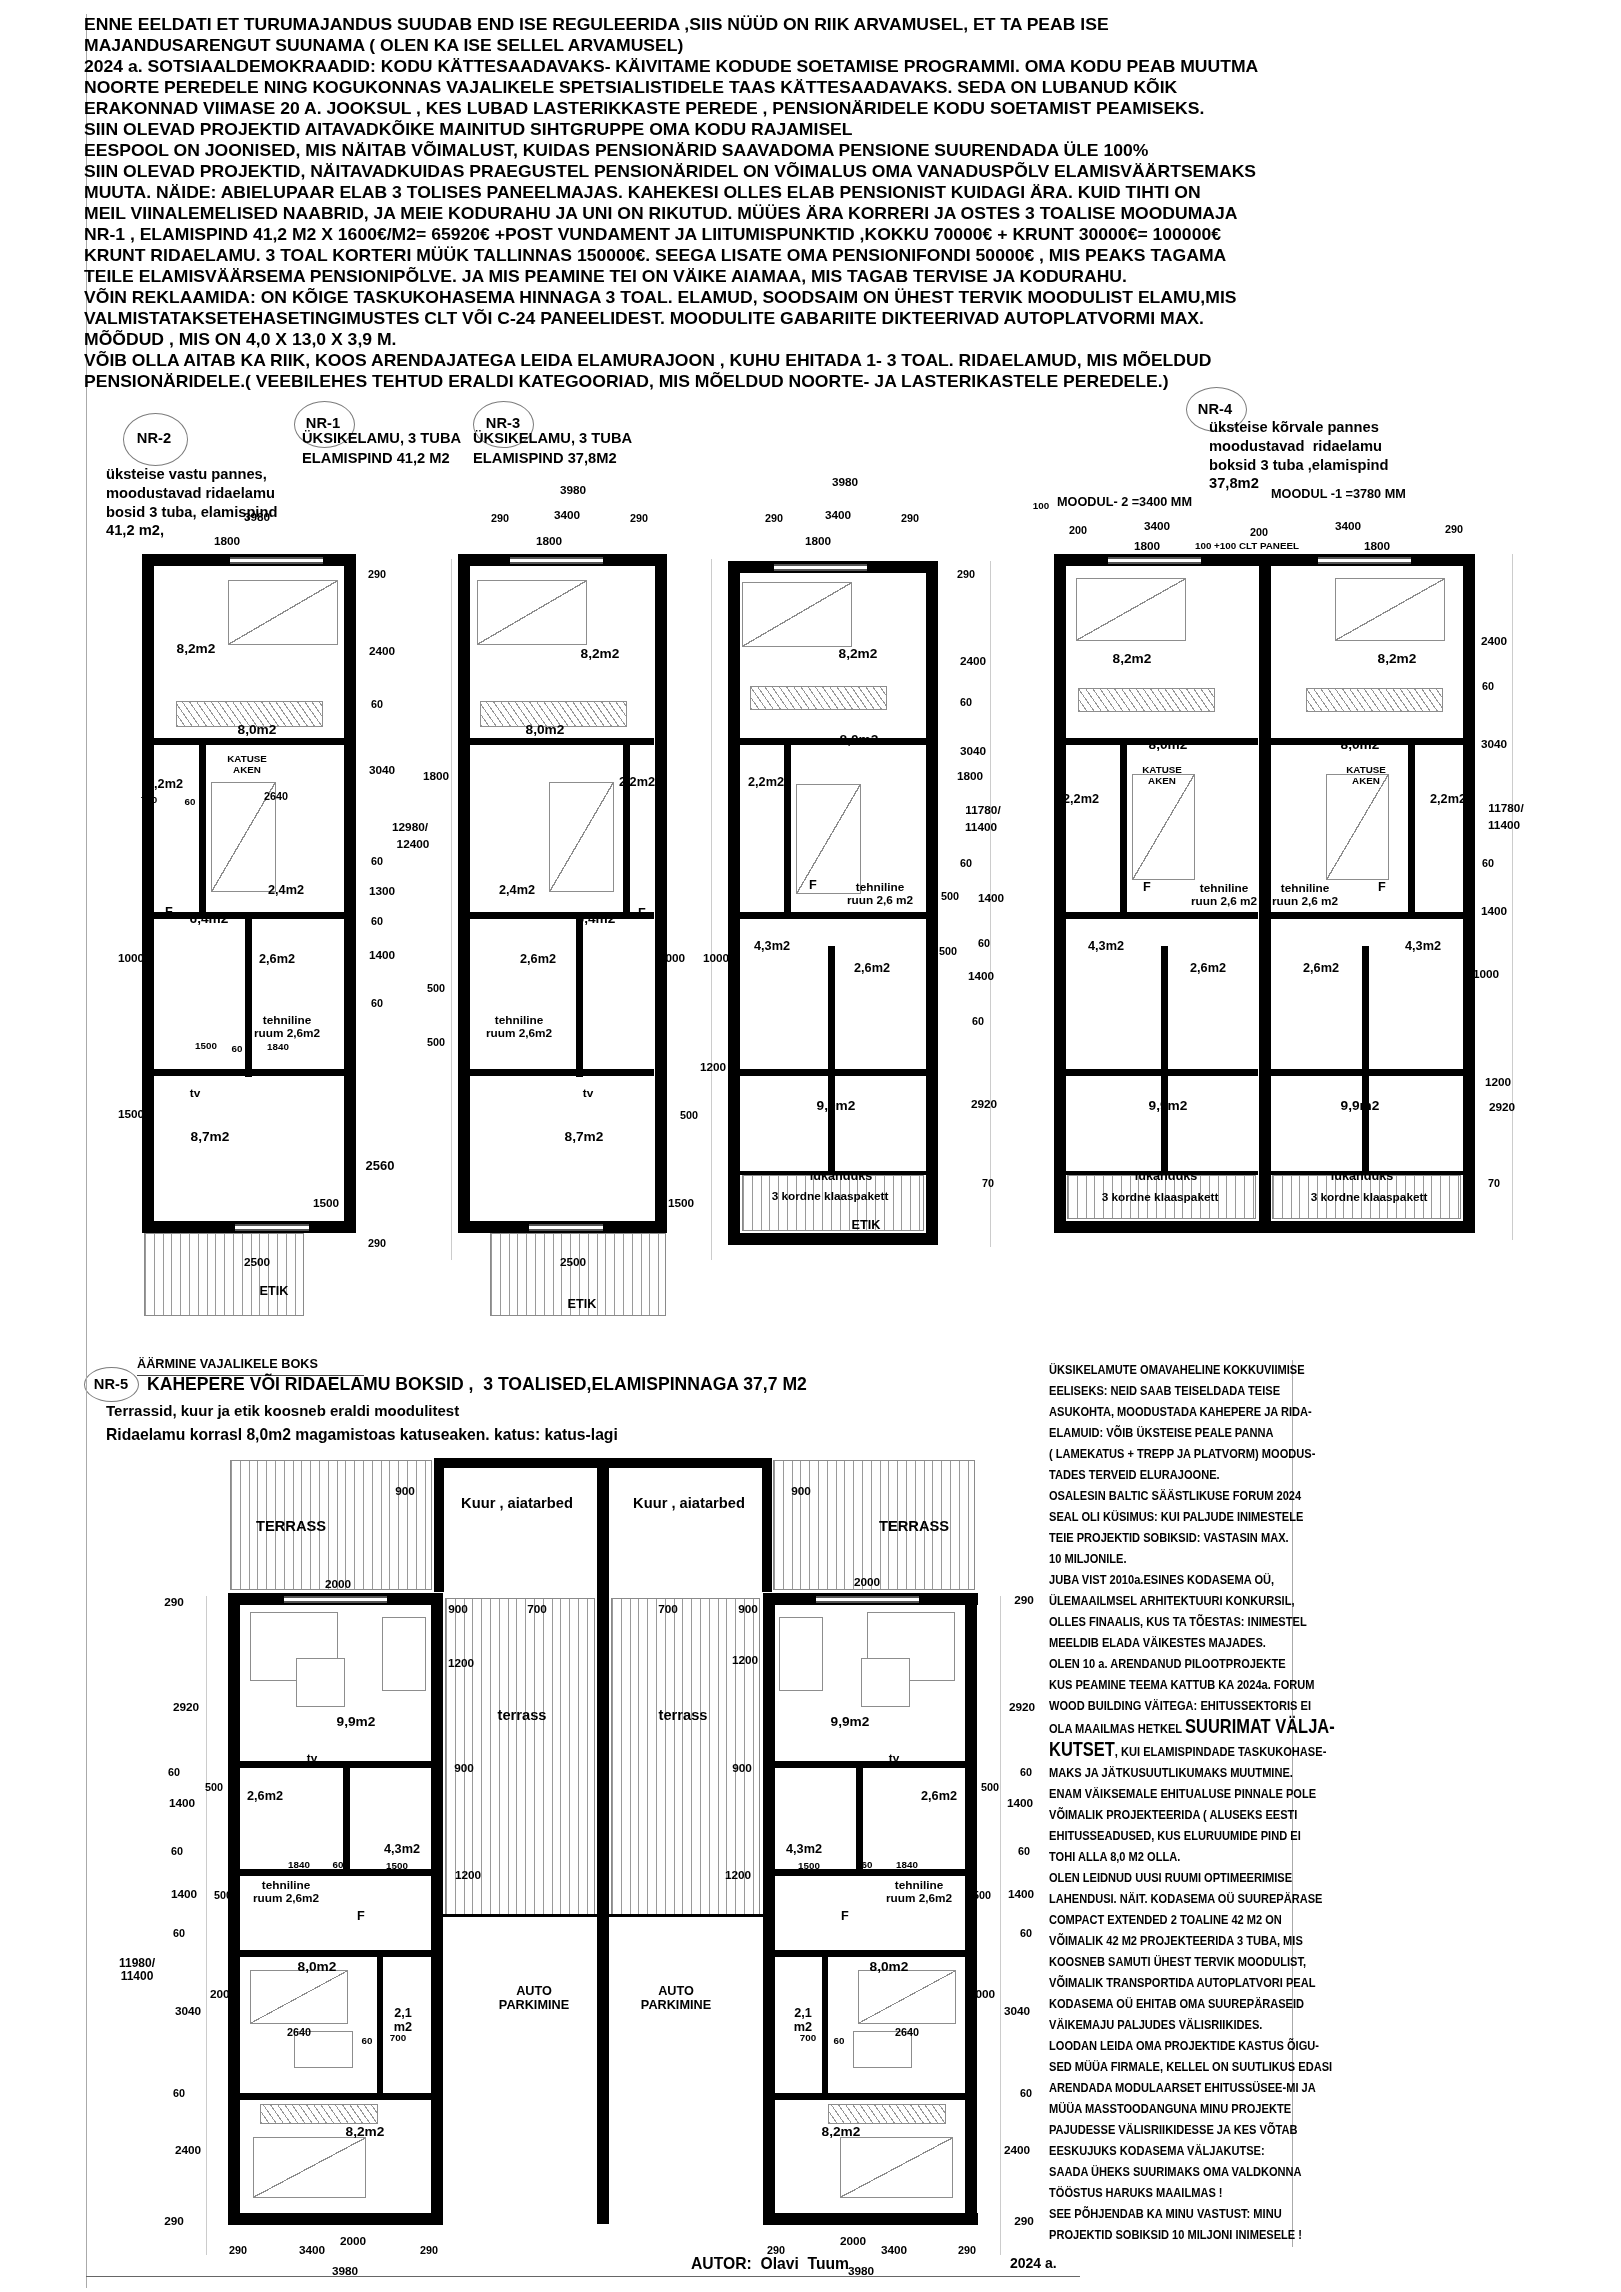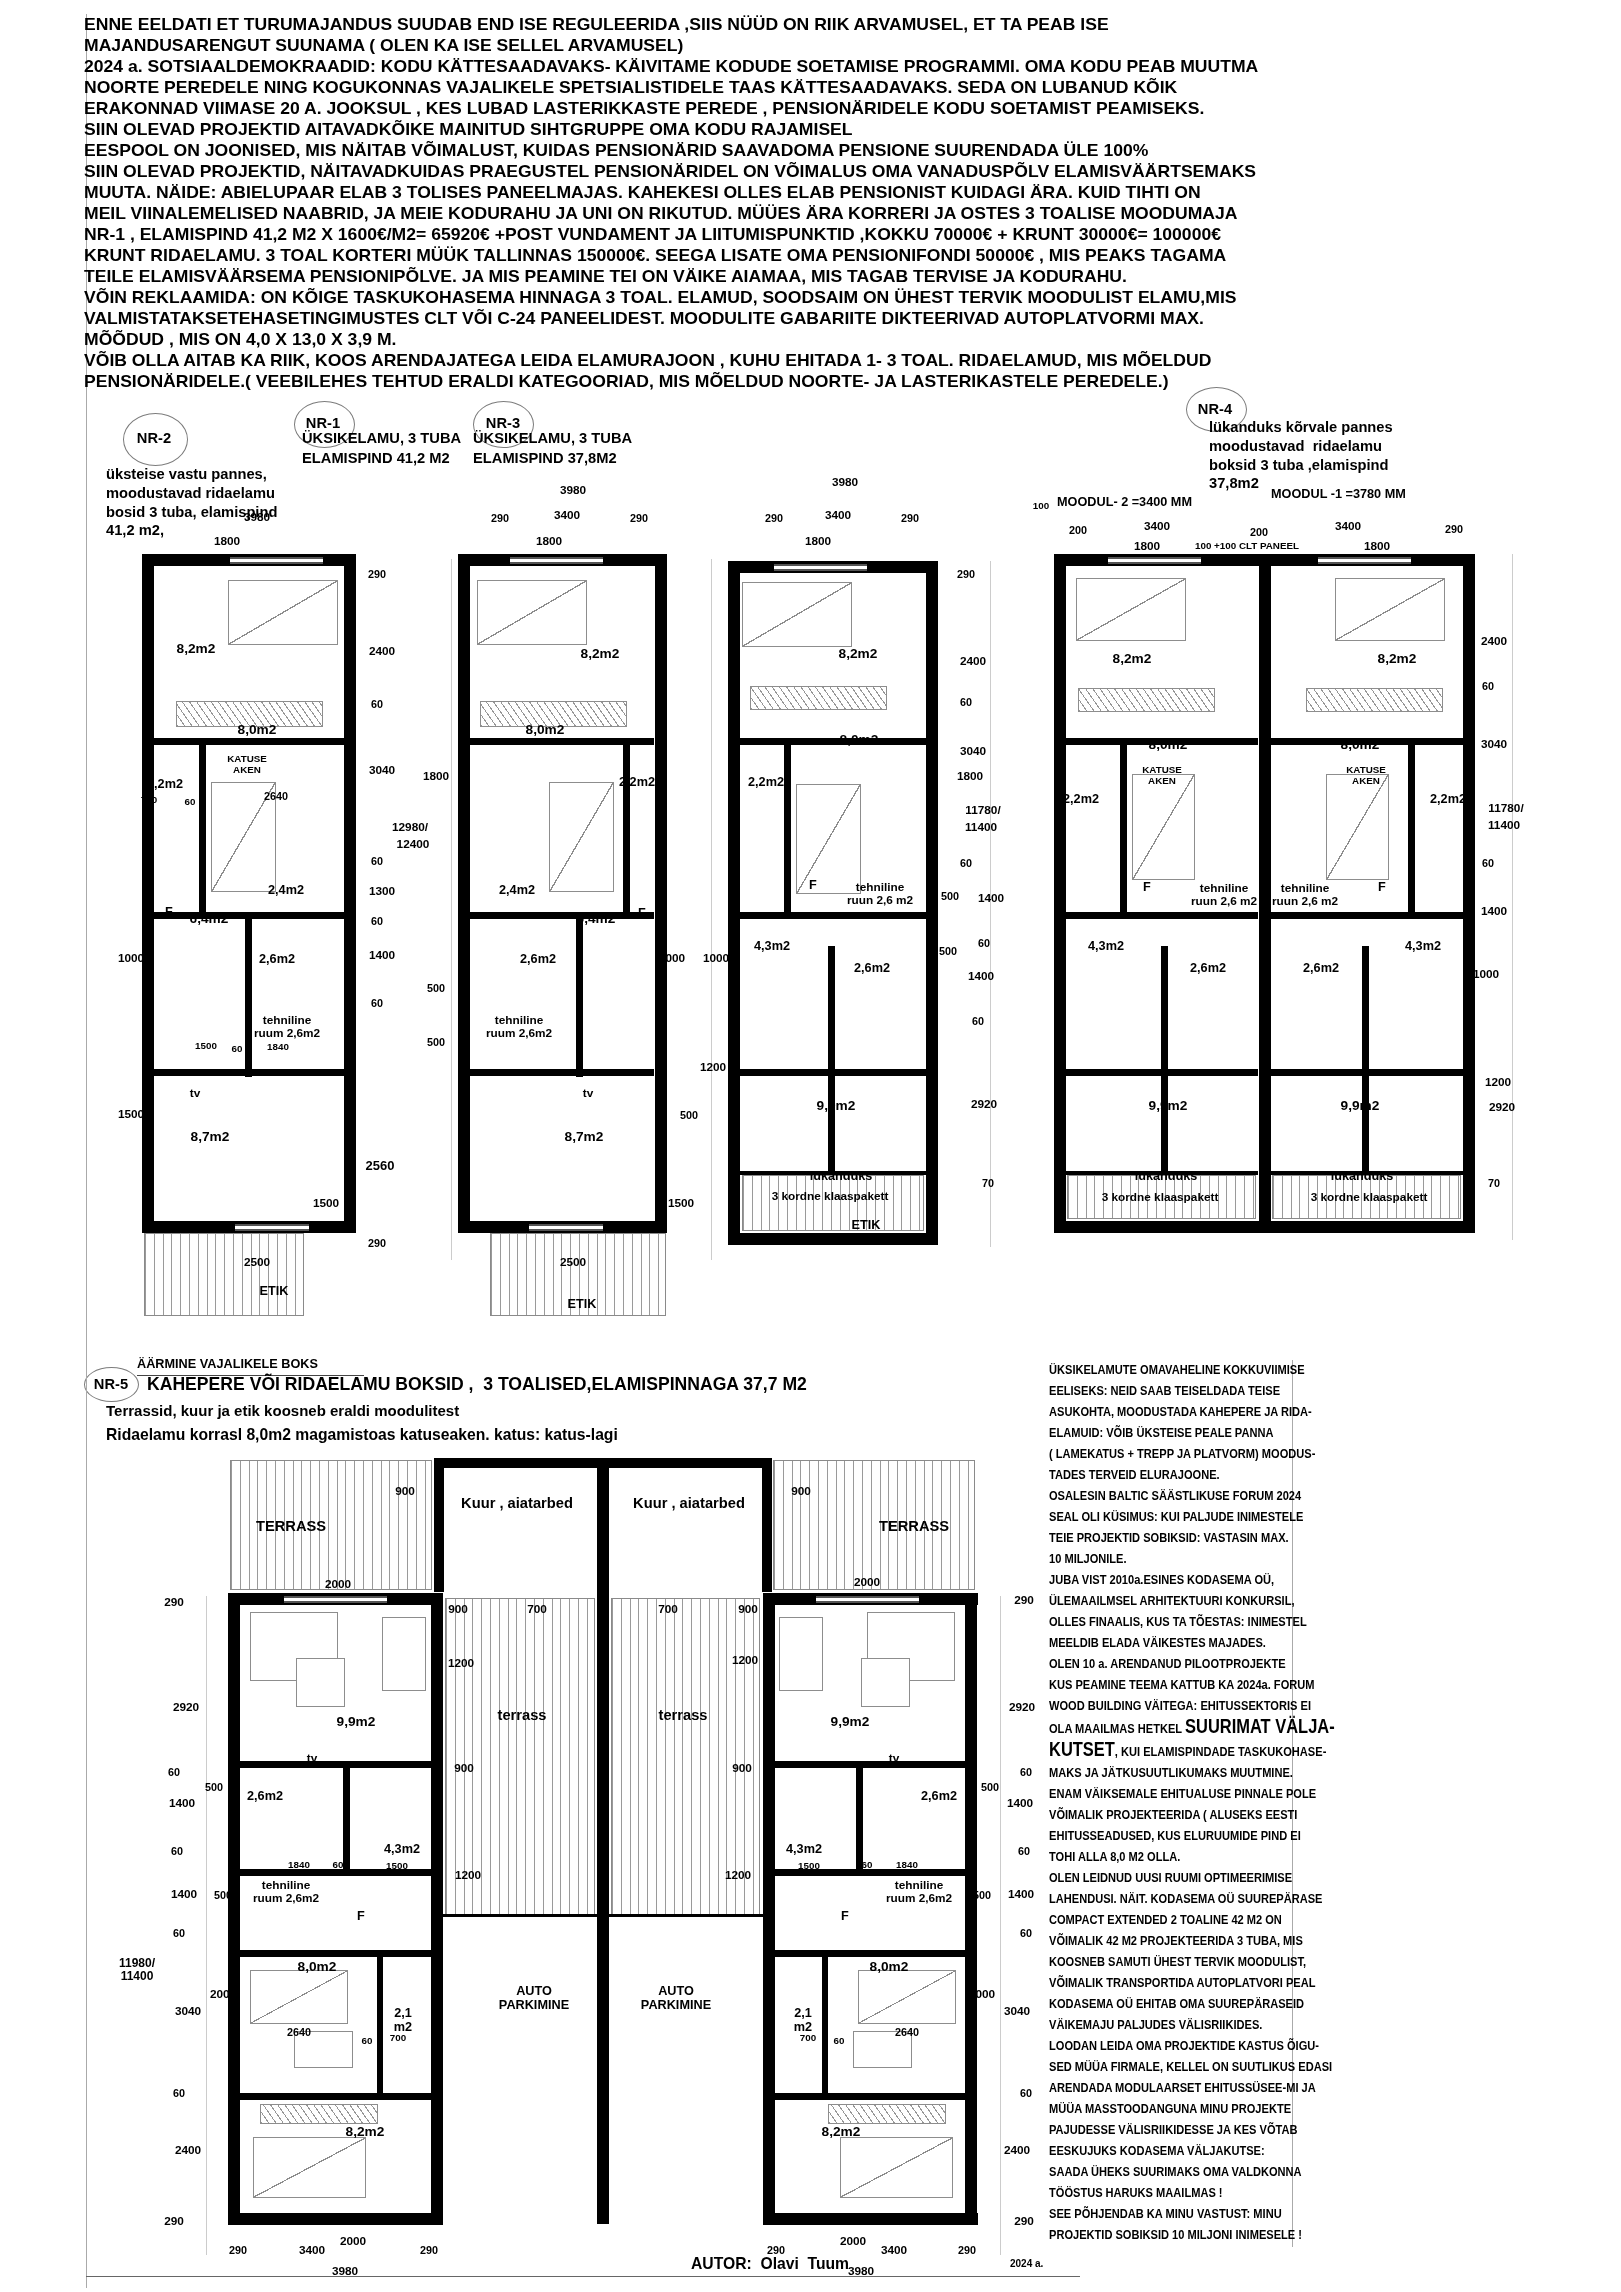--- a/index.html
+++ b/index.html
@@ -234,21 +234,21 @@
       <span class="lb" style="left: 1215px; top: 409px; font-size: 14.7px;">NR-4</span>
       <span class="lb" style="left: 111px; top: 1384px; font-size: 14.7px;">NR-5</span>
       <span class="lb al" style="left: 106px; top: 474px; font-size: 14.7px;">üksteise vastu pannes,</span>
       <span class="lb al" style="left: 106px; top: 493px; font-size: 14.7px;">moodustavad ridaelamu</span>
       <span class="lb al" style="left: 106px; top: 512px; font-size: 14.7px;">bosid 3 tuba, elamispind</span>
       <span class="lb al" style="left: 106px; top: 530px; font-size: 14.7px;">41,2 m2,</span>
       <span class="lb al" style="left: 302px; top: 438px; font-size: 14.7px;">ÜKSIKELAMU, 3 TUBA</span>
       <span class="lb al" style="left: 302px; top: 458px; font-size: 14.7px;">ELAMISPIND 41,2 M2</span>
       <span class="lb al" style="left: 473px; top: 438px; font-size: 14.7px;">ÜKSIKELAMU, 3 TUBA</span>
       <span class="lb al" style="left: 473px; top: 458px; font-size: 14.7px;">ELAMISPIND 37,8M2</span>
-      <span class="lb al" style="left: 1209px; top: 427px; font-size: 14.7px;">lükanduks kõrvale pannes</span>
+      <span class="lb al" style="left: 1209px; top: 427px; font-size: 14.7px;">üksteise kõrvale pannes</span>
       <span class="lb al" style="left: 1209px; top: 446px; font-size: 14.7px;">moodustavad  ridaelamu</span>
       <span class="lb al" style="left: 1209px; top: 465px; font-size: 14.7px;">boksid 3 tuba ,elamispind</span>
       <span class="lb al" style="left: 1209px; top: 483px; font-size: 14.7px;">37,8m2</span>
       <span class="lb al" style="left: 1271px; top: 494px; font-size: 12.7px;">MOODUL -1 =3780 MM</span>
       <span class="lb al" style="left: 1057px; top: 502px; font-size: 12.7px;">MOODUL- 2 =3400 MM</span>
       <span class="lb" style="left: 1041px; top: 506px; font-size: 9.8px;">100</span>
       <span class="lb" style="left: 1247px; top: 546px; font-size: 9.8px;">100 +100 CLT PANEEL</span>
       <span class="lb" style="left: 257px; top: 518px; font-size: 11.8px;">3980</span>
       <span class="lb" style="left: 227px; top: 542px; font-size: 11.8px;">1800</span>
       <span class="lb" style="left: 573px; top: 491px; font-size: 11.8px;">3980</span>
@@ -489,16 +489,16 @@
       <span class="lb" style="left: 1026px; top: 2093px; font-size: 10.8px;">60</span>
       <span class="lb" style="left: 841px; top: 2132px; font-size: 13.7px;">8,2m2</span>
       <span class="lb" style="left: 1017px; top: 2151px; font-size: 11.8px;">2400</span>
       <span class="lb" style="left: 1024px; top: 2222px; font-size: 11.8px;">290</span>
       <span class="lb" style="left: 853px; top: 2242px; font-size: 11.8px;">2000</span>
       <span class="lb" style="left: 776px; top: 2250px; font-size: 10.8px;">290</span>
       <span class="lb" style="left: 894px; top: 2251px; font-size: 11.8px;">3400</span>
       <span class="lb" style="left: 967px; top: 2250px; font-size: 10.8px;">290</span>
       <span class="lb" style="left: 861px; top: 2272px; font-size: 11.8px;">3980</span>
       <span class="lb al" style="left: 691px; top: 2264px; font-size: 15.7px;">AUTOR:  Olavi  Tuum</span>
-      <span class="lb al" style="left: 1010px; top: 2264px; font-size: 10px;">2024 a.</span>
+      <span class="lb al" style="left: 1010px; top: 2264px; font-size: 14px;">2024 a.</span>
     </div>
 </div>
 
 
 </body></html>

